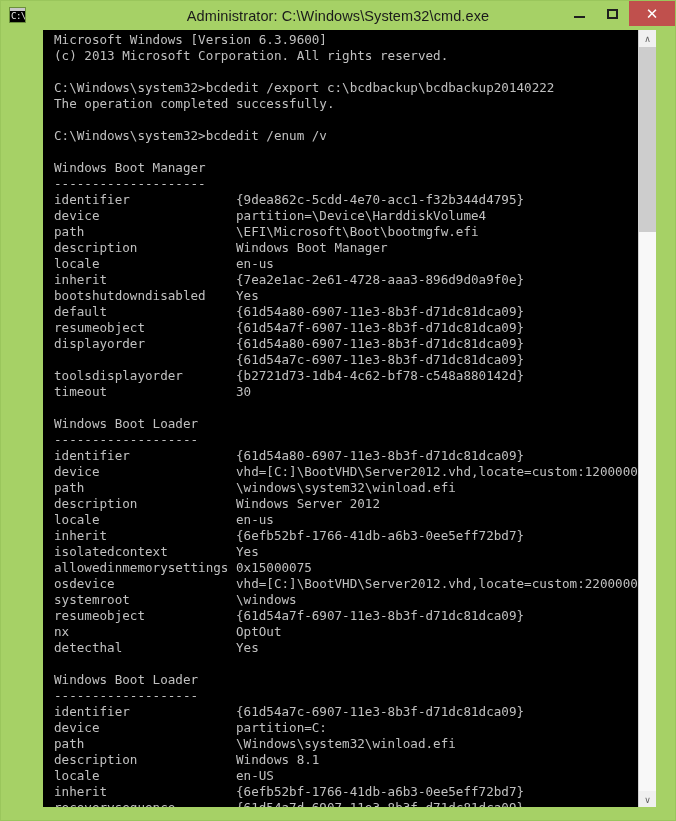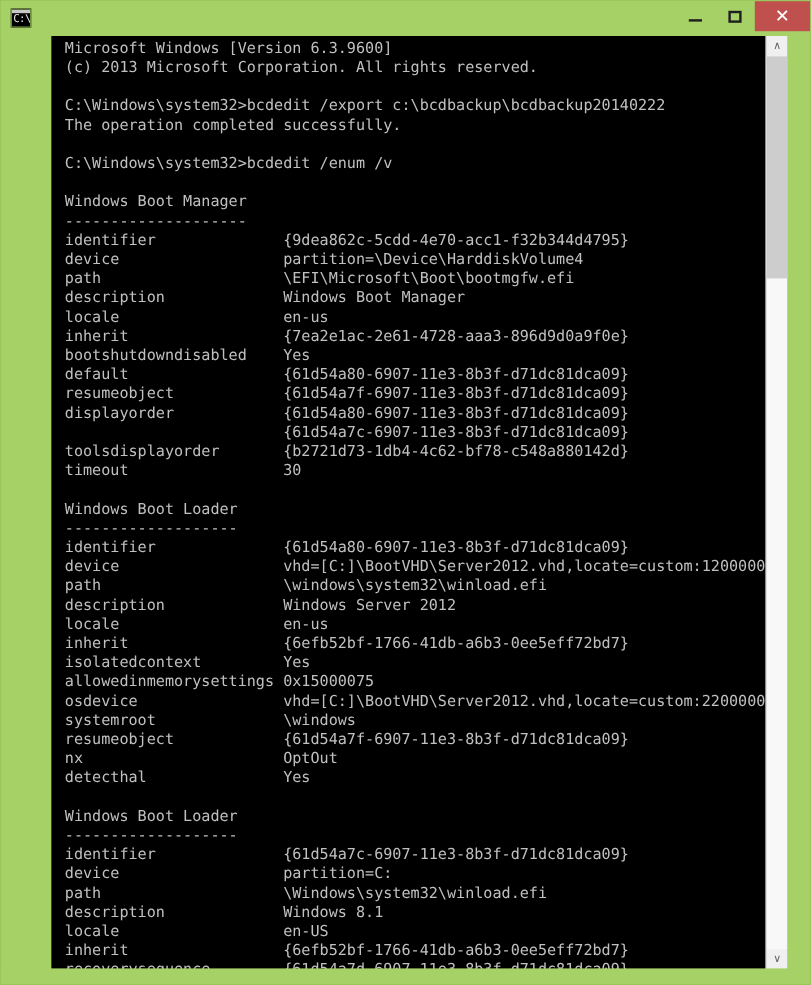--- a/index.html
+++ b/index.html
@@ -197,20 +197,21 @@
 </head>
 <body>
 
 <div id="window">
 
   <div id="titlebar">
     <div id="app-icon">
       <div class="bar"></div>
       <div class="glyph">C:\</div>
     </div>
+    <div id="title-text">Administrator: C:\Windows\System32\cmd.exe</div>
 
     <div id="caption-buttons">
       <div class="cap-btn" id="btn-min">
         <span class="cap-glyph-min"></span>
       </div>
       <div class="cap-btn" id="btn-max">
         <span class="cap-glyph-max"></span>
       </div>
       <div class="cap-btn" id="btn-close">
         <span class="cap-glyph-close">✕</span>

